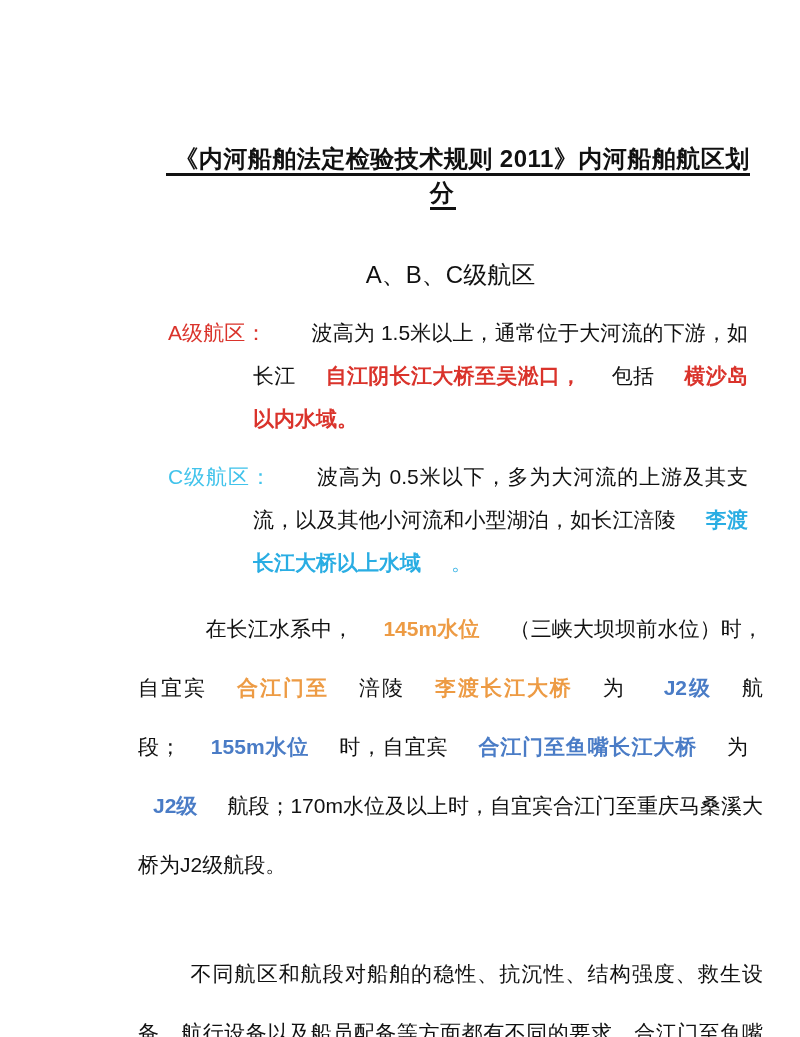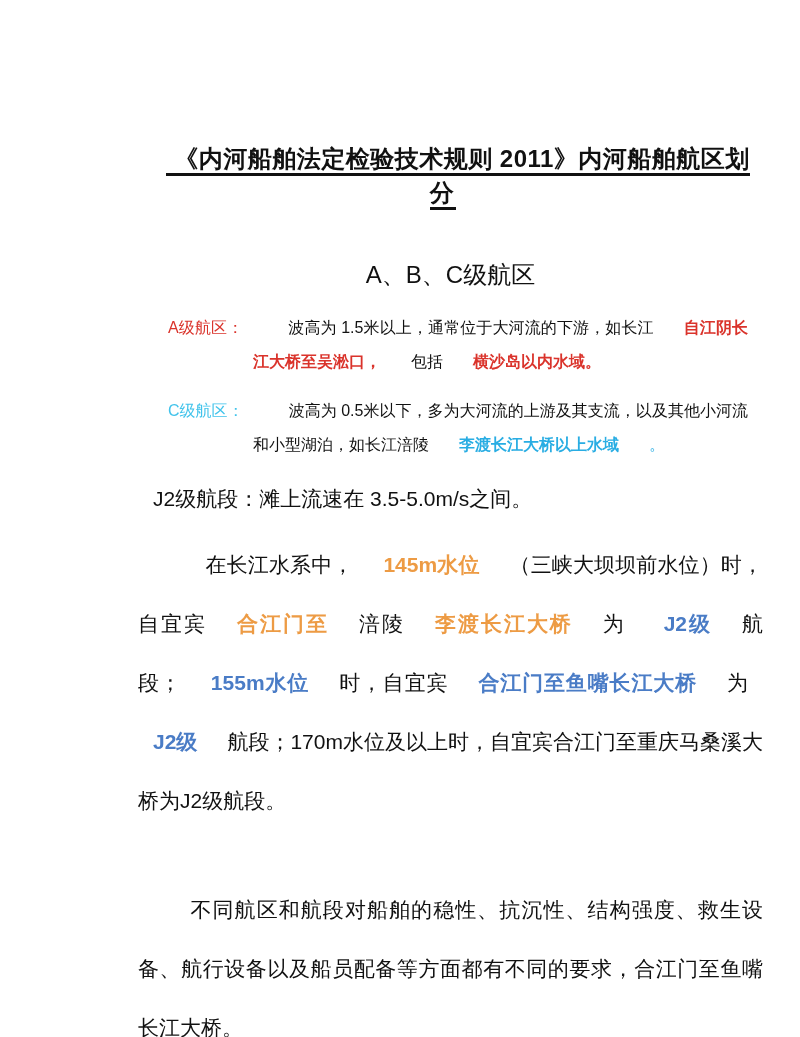--- a/index.html
+++ b/index.html
@@ -30,22 +30,22 @@
   }
   .h2 {
     font-size:24px;
     line-height:43px;
     text-align:center;
     font-weight:400;
   }
   .h2-abc { margin-top:43px; }
   .h2-j   { margin-top:32px; }
   .entry {
-    font-size:16px;
-    line-height:34px;
+    font-size:21px;
+    line-height:43px;
     text-align:justify;
     padding-left:100px;
     text-indent:-100px;
   }
   .jline {
     font-size:21px;
     line-height:43px;
   }
   .para {
     font-size:21px;
@@ -72,20 +72,19 @@
 
   <h2 class="h2 h2-abc">A、B、C级航区</h2>
 
   <div class="entries">
     <p class="entry"><span class="label c-red">A级航区：</span><span class="seg"><span>波高为 1.5米以上，通常位于大河流的下游，如长江</span><span class="c-red b">自江阴长江大桥至吴淞口，</span><span>包括</span><span class="c-red b">横沙岛以内水域。</span></span></p>
     <p class="entry"><span class="label c-cyan-l">C级航区：</span><span class="seg"><span>波高为 0.5米以下，多为大河流的上游及其支流，以及其他小河流和小型湖泊，如长江涪陵</span><span class="c-cyan b">李渡长江大桥以上水域</span><span class="c-cyan">。</span></span></p>
   </div>
 
 
   <div class="jlines">
-    <p class="jline">J2级航段：滩上流速在 3.5-5.0m/s之间。</p>
   </div>
 
   <p class="para"><span>在长江水系中，</span><span class="c-orange b">145m水位</span><span>（三峡大坝坝前水位）时，自宜宾</span><span class="c-orange b">合江门至</span><span>涪陵</span><span class="c-orange b">李渡长江大桥</span><span>为 </span><span class="c-blue b">J2级</span><span>航段；</span><span class="c-blue b">155m水位</span><span>时，自宜宾</span><span class="c-blue b">合江门至鱼嘴长江大桥</span><span>为 </span><span class="c-blue b">J2级</span><span>航段；170m水位及以上时，自宜宾合江门至重庆马桑溪大桥为J2级航段。</span></p>
 
   <p class="para closing">不同航区和航段对船舶的稳性、抗沉性、结构强度、救生设备、航行设备以及船员配备等方面都有不同的要求，合江门至鱼嘴长江大桥。</p>
 
 </div>
 
 </body></html>

